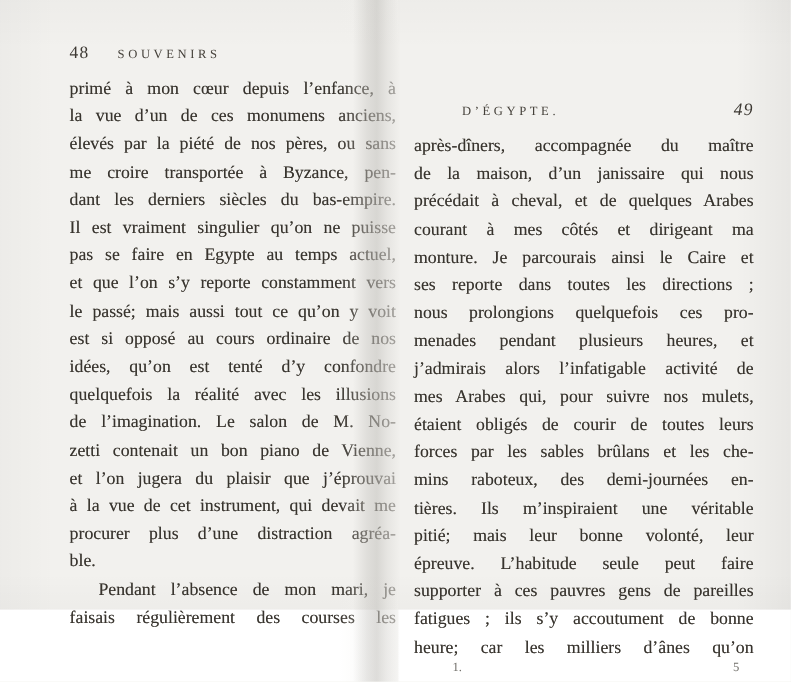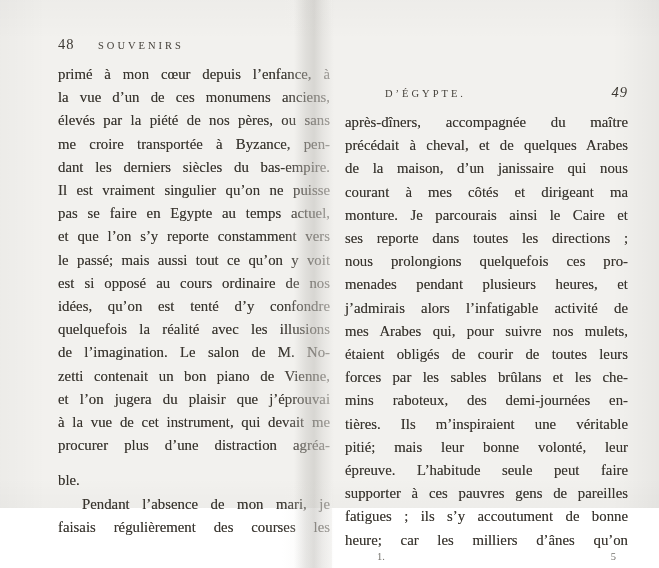--- a/index.html
+++ b/index.html
@@ -29,21 +29,21 @@
   }
   .page-left  .pagenum { grid-column: 1; text-align: left; }
   .page-right .pagenum { grid-column: 3; text-align: right; font-style: italic; }
   .running-head .title { grid-column: 2; }
   .body-text { margin-top: 9px; }
   .line {
     font-size: 14.8px; line-height: 23.2px; white-space: normal;
     text-align: justify; text-align-last: justify;
     color: #38342e; text-shadow: 0 0 0.5px rgba(56,52,46,0.55);
   }
-  .line.para-end { text-align-last: left; margin-top: 12px; }
+  .line.para-end { text-align-last: left; }
   .line.indent { text-indent: 24px; }
   .sig-row {
     position: relative; height: 16px; margin-top: -1px;
     font-size: 10.5px; color: #72706b;
   }
   .sig-left  { position: absolute; left: 32px;  top: 0; }
   .sig-right { position: absolute; right: 12px; top: 0; }
   
   .gutter {
     position: absolute; top: 0; left: 294px; width: 40px; height: 568px;
@@ -96,22 +96,22 @@
     </div>
   </div>
 
   <div class="page page-right">
     <div class="running-head">
       <span class="title">D’ÉGYPTE.</span>
       <span class="pagenum">49</span>
     </div>
     <div class="body-text">
       <div class="line">après-dîners, accompagnée du maître</div>
+      <div class="line">de la maison, d’un janissaire qui nous</div>
       <div class="line">précédait à cheval, et de quelques Arabes</div>
-      <div class="line">de la maison, d’un janissaire qui nous</div>
       <div class="line">courant à mes côtés et dirigeant ma</div>
       <div class="line">monture. Je parcourais ainsi le Caire et</div>
       <div class="line">ses reporte dans toutes les directions ;</div>
       <div class="line">nous prolongions quelquefois ces pro-</div>
       <div class="line">menades pendant plusieurs heures, et</div>
       <div class="line">j’admirais alors l’infatigable activité de</div>
       <div class="line">mes Arabes qui, pour suivre nos mulets,</div>
       <div class="line">étaient obligés de courir de toutes leurs</div>
       <div class="line">forces par les sables brûlans et les che-</div>
       <div class="line">mins raboteux, des demi-journées en-</div>

